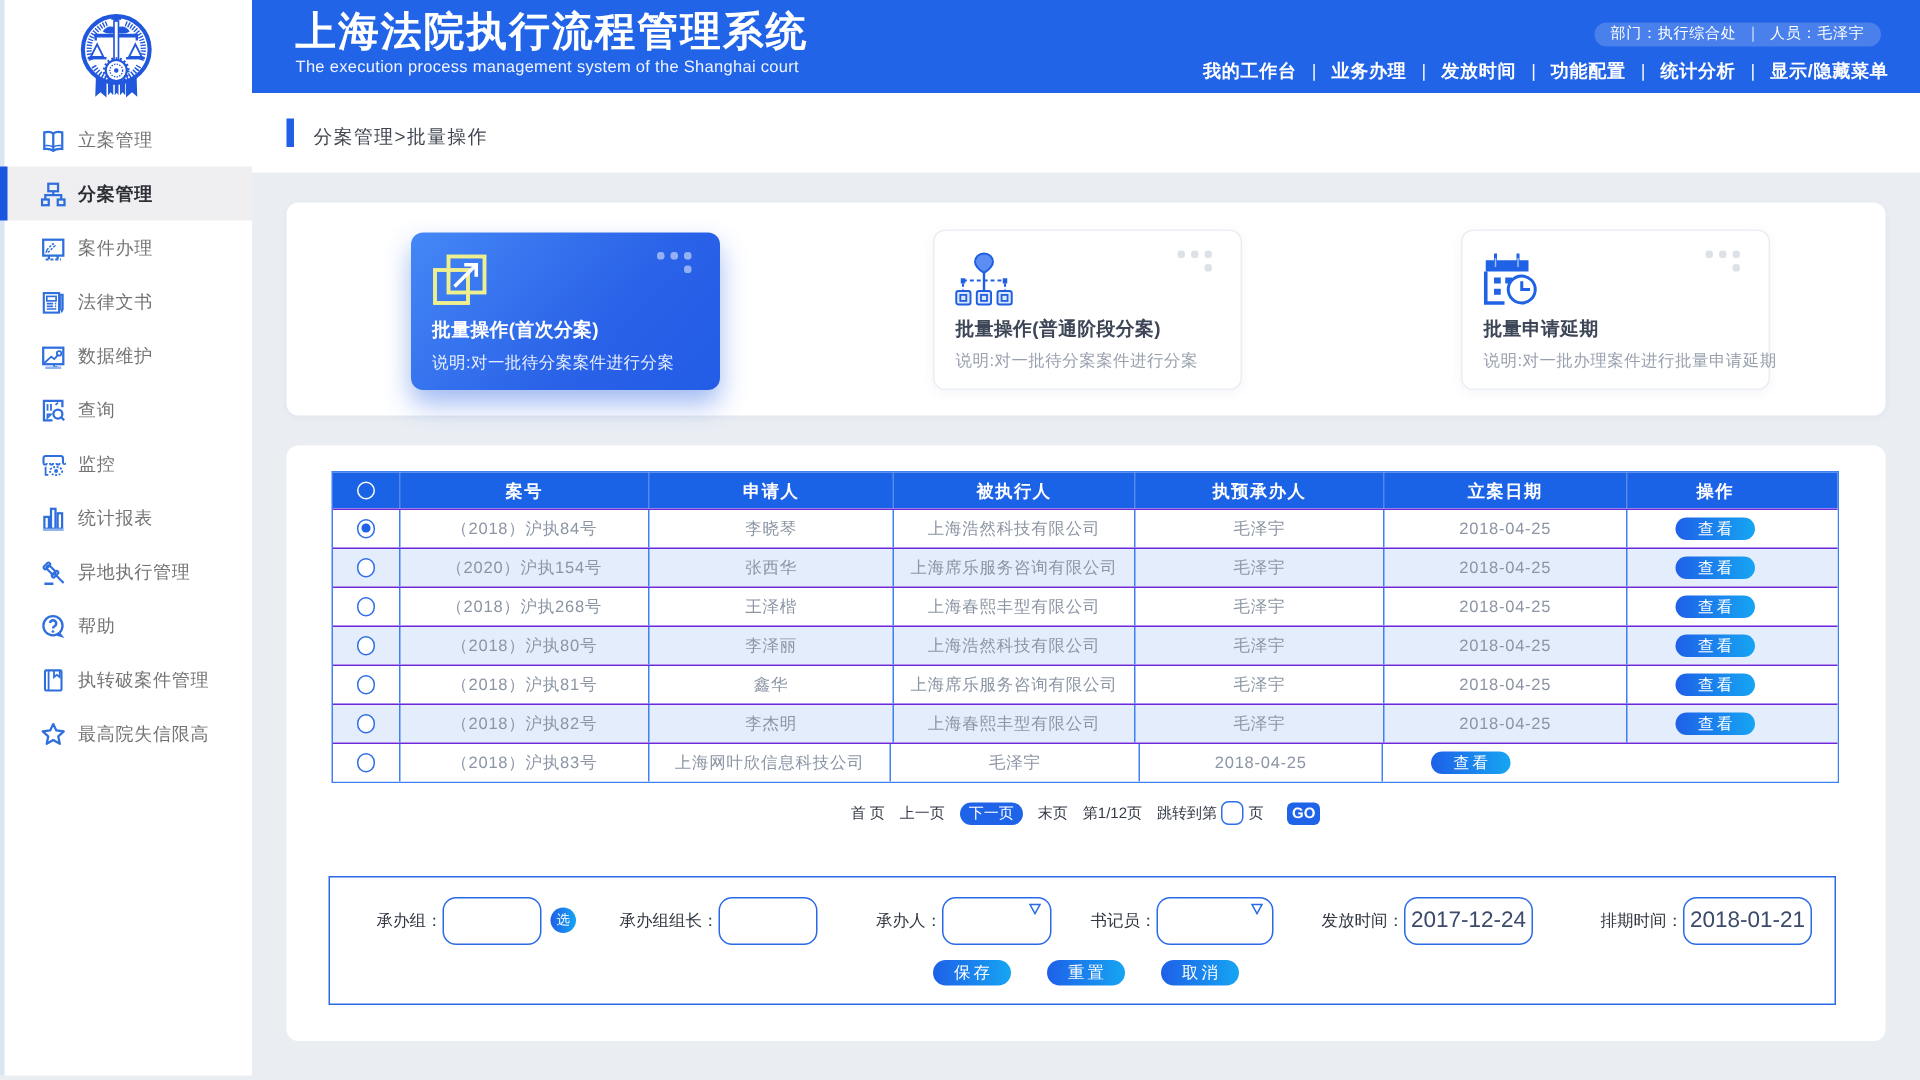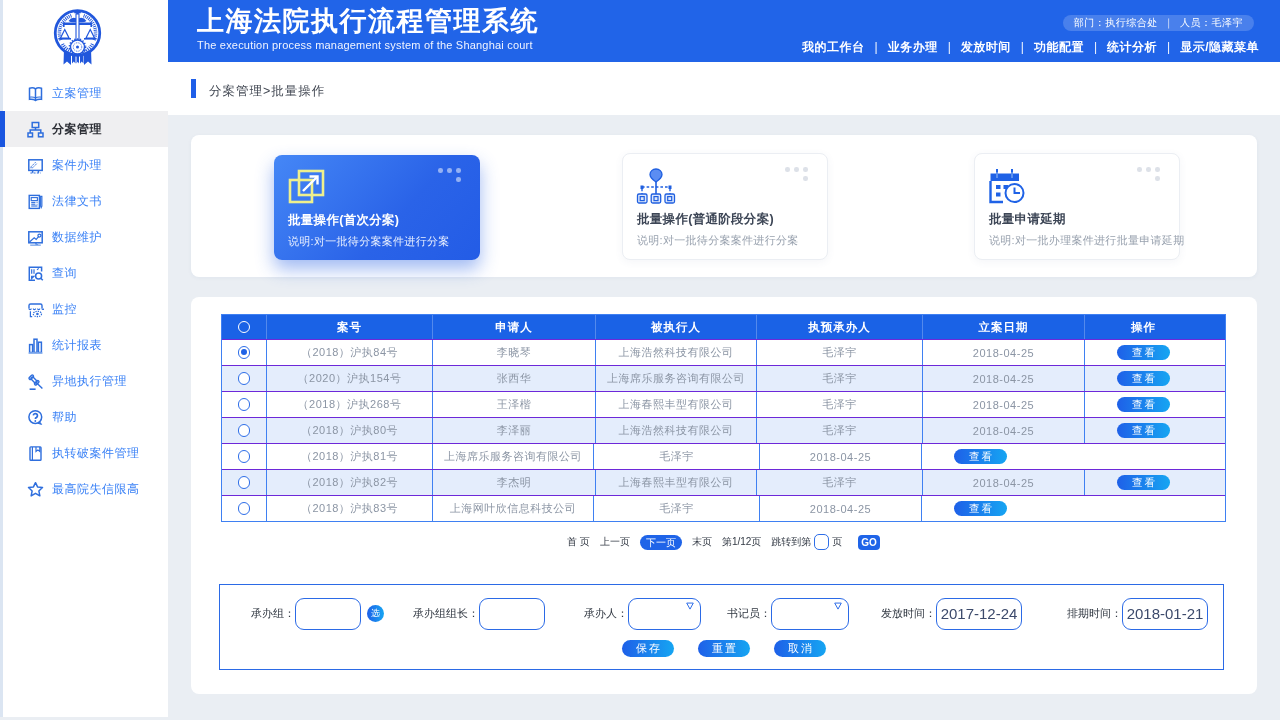--- a/index.html
+++ b/index.html
@@ -19,21 +19,21 @@
   .top-nav .nav-block:last-child .nav-sep { display:none; }
   .top-nav .nav-block { display:flex; align-items:center; }
 
   
   .sidebar { position:absolute; left:0; top:0; width:168px; height:717px; background:#fff; }
   .sidebar::before { content:""; position:absolute; left:0; top:0; width:3px; height:100%; background:#dbe5f2; }
   .logo { position:absolute; left:53px; top:7px; width:50px; height:59px; }
   .menu { position:absolute; left:0; top:75px; width:100%; }
   .menu-item { position:relative; height:36px; display:flex; align-items:center; cursor:pointer; }
   .menu-item .mi-icon { position:absolute; left:27px; width:17px; height:17px; }
-  .menu-item .mi-label { position:absolute; left:52px; font-size:12px; letter-spacing:0.5px; color:#3b82f6; }
+  .menu-item .mi-label { position:absolute; left:52px; font-size:12px; letter-spacing:0.5px; color:#737373; }
   .menu-item.active { background:#efeff1; }
   .menu-item.active::before { content:""; position:absolute; left:0; top:0; width:5px; height:100%; background:#1a56e0; }
   .menu-item.active .mi-label { color:#2b2e35; font-weight:bold; }
   .mi-icon svg { display:block; width:100%; height:100%; }
 
   
   .crumb-bar { position:absolute; left:168px; top:62px; width:1112px; height:53px; background:#fff; }
   .crumb-mark { position:absolute; left:23px; top:17px; width:5px; height:19px; background:#1f5fe8; }
   .crumb-text { position:absolute; left:41px; top:21px; font-size:12.5px; letter-spacing:1px; color:#3f4550; }
 
@@ -466,20 +466,21 @@
           <div class="gc c6">
             <span class="view-btn">查看</span>
           </div>
         </div>
 
         <div class="grid-row">
           <div class="gc c0">
             <span class="radio"></span>
           </div>
           <div class="gc c1">（2018）沪执81号</div>
+          <div class="gc c2">鑫华</div>
           <div class="gc c3">上海席乐服务咨询有限公司</div>
           <div class="gc c4">毛泽宇</div>
           <div class="gc c5">2018-04-25</div>
           <div class="gc c6">
             <span class="view-btn">查看</span>
           </div>
         </div>
 
         <div class="grid-row alt">
           <div class="gc c0">

